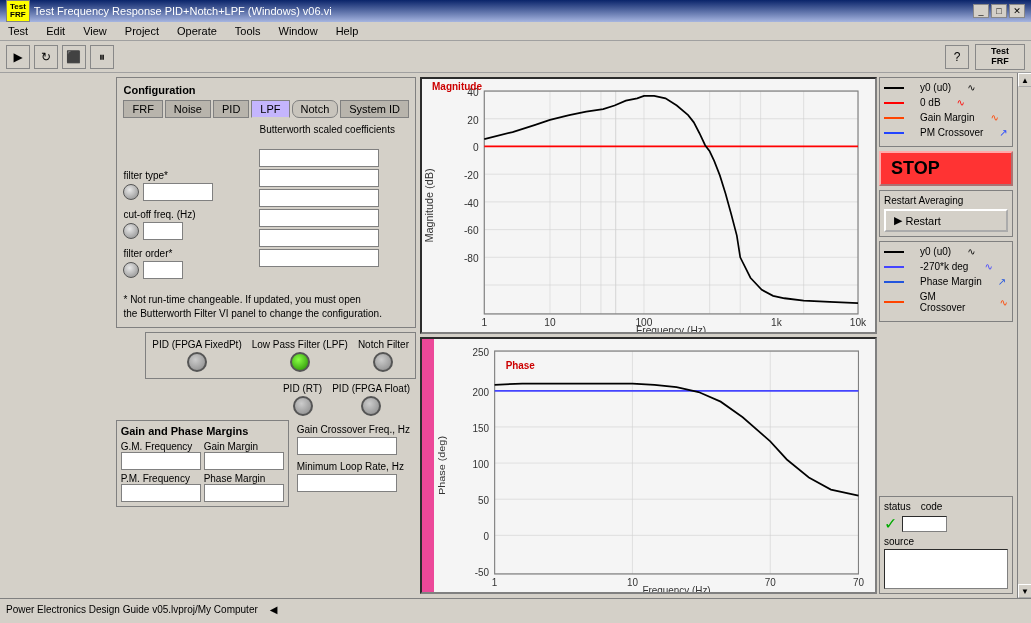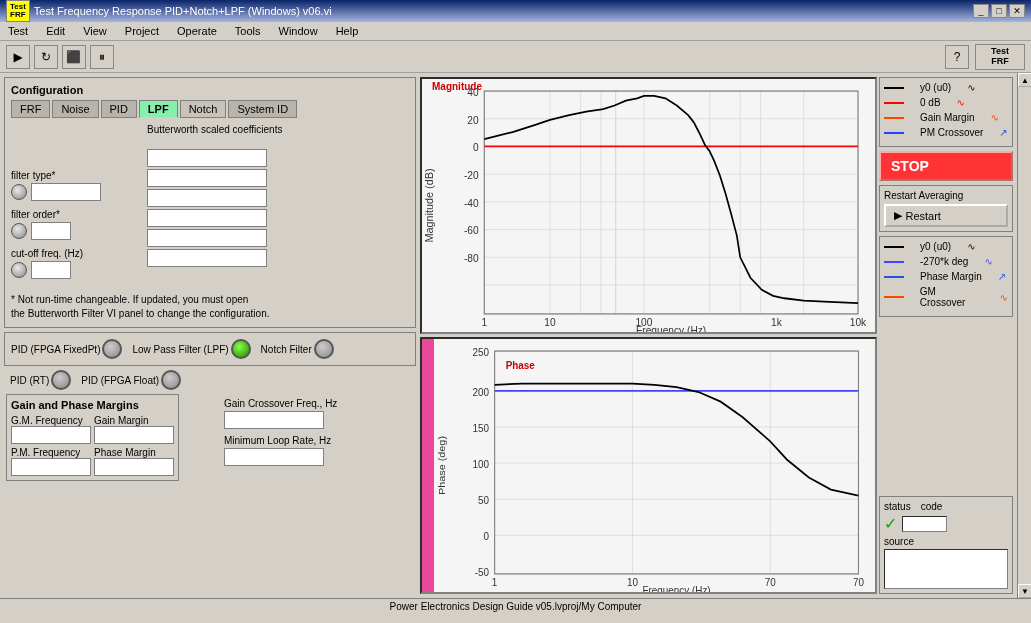--- a/index.html
+++ b/index.html
@@ -69,21 +69,21 @@
     .config-title { font-size: 11px; font-weight: bold; margin-bottom: 4px; }
     
     .tabs { display: flex; gap: 2px; margin-bottom: 6px; }
     .tab {
       padding: 2px 8px;
       border: 1px solid #808080;
       cursor: pointer;
       background: #d4d0c8;
       font-size: 11px;
     }
-    .tab.active { background: #86efac; border-bottom: 1px solid #d4d0c8; font-weight: bold; }
+    .tab.active { background: #c4b5fd; border-bottom: 1px solid #d4d0c8; font-weight: normal; }
     .tab:not(.active) { background: #b8b4ac; }
     
     .field-group { margin-bottom: 8px; }
     .field-label { font-size: 10px; margin-bottom: 2px; }
     .field-input-sm {
       width: 60px;
       height: 18px;
       border: 1px solid #808080;
       background: white;
       padding: 1px 3px;
@@ -116,21 +116,21 @@
     
     .indicators-row {
       display: flex;
       gap: 10px;
       align-items: center;
       flex-wrap: wrap;
       padding: 6px;
       border: 1px solid #808080;
       background: #d4d0c8;
     }
-    .indicator-group { display: flex; flex-direction: row; align-items: center; gap: 2px; }
+    .indicator-group { display: flex; flex-direction: column; align-items: center; gap: 2px; }
     .indicator-label { font-size: 10px; text-align: center; }
     .led {
       width: 20px; height: 20px;
       border-radius: 50%;
       border: 2px solid #555;
     }
     .led-green { background: radial-gradient(circle at 40% 35%, #88ff44, #228800); }
     .led-gray { background: radial-gradient(circle at 40% 35%, #cccccc, #888888); }
     .margin-value {
       width: 80px;
@@ -163,21 +163,20 @@
     
     .status-bar {
       background: #d4d0c8;
       border-top: 1px solid #808080;
       padding: 2px 6px;
       font-size: 10px;
       height: 22px;
       display: flex;
       align-items: center;
       gap: 8px;
-      flex-direction: column;
     }
     
     .scrollbar-right {
       width: 14px;
       background: #d4d0c8;
       border-left: 1px solid #808080;
       display: flex;
       flex-direction: column;
     }
     .scroll-btn {
@@ -232,53 +231,53 @@
   <button class="tool-btn">↻</button>
   <button class="tool-btn" style="color:red;">⬛</button>
   <button class="tool-btn">⏸</button>
   <div style="flex:1"></div>
   <button class="tool-btn" style="margin-right:2px;">?</button>
   <div style="width:50px; height:26px; background:#d4d0c8; border:1px solid #888; display:flex; align-items:center; justify-content:center; font-size:9px; font-weight:bold; line-height:1.1; text-align:center;">Test<br>FRF</div>
 </div>
 
 <div style="display:flex; height:calc(623px - 22px - 22px - 32px - 22px); overflow:hidden;">
 
-  <div class="left-panel" style="padding:4px;">
+  <div class="left-panel" style="padding:4px;align-items:flex-end;">
 
     <div class="config-box">
       <div class="config-title">Configuration</div>
 
       <div class="tabs">
         <div class="tab">FRF</div>
         <div class="tab">Noise</div>
         <div class="tab">PID</div>
         <div class="tab active">LPF</div>
-        <div class="tab" style="background:#c8c4bc;">Notch</div>
+        <div class="tab" style="background:#c8c4bc;border-radius:7px;">Notch</div>
         <div class="tab">System ID</div>
       </div>
 
       <div style="display:flex; gap:6px;">
 
         <div style="width:130px;margin-top:46px;">
           <div class="field-group">
             <div class="field-label">filter type*</div>
             <div style="display:flex; align-items:center;">
               <span class="knob"></span>
               <input class="field-input-sm" style="width: 70px;" readonly="">
             </div>
           </div>
           <div class="field-group">
-            <div class="field-label">filter order*</div>
+            <div class="field-label">cut-off freq. (Hz)</div>
             <div style="display:flex; align-items:center;">
               <span class="knob"></span>
               <input class="field-input-sm" style="width: 40px;" readonly="">
             </div>
           </div>
           <div class="field-group">
-            <div class="field-label">cut-off freq. (Hz)</div>
+            <div class="field-label">filter order*</div>
             <div style="display:flex; align-items:center;">
               <span class="knob"></span>
               <input class="field-input-sm" style="width: 40px;" readonly="">
             </div>
           </div>
         </div>
 
         <div style="flex:1;">
           <div class="coeff-label">Butterworth scaled coefficients</div>
           <input class="coeff-input" readonly="" style="">
@@ -338,21 +337,21 @@
             <div style="font-size:10px;">P.M. Frequency</div>
             <input class="margin-value" readonly="" style="">
           </div>
           <div>
             <div style="font-size:10px;">Phase Margin</div>
             <input class="margin-value" readonly="" style="">
           </div>
         </div>
       </div>
 
-      <div style="padding:4px;margin-left:37px;">
+      <div style="padding:4px;">
         <div style="font-size:10px; margin-bottom:2px;">Gain Crossover Freq., Hz</div>
         <input style="width: 100px; height: 18px; border: 1px solid rgb(128, 128, 128); background: white; padding: 1px 3px; font-size: 11px; display: block; margin-bottom: 6px;" readonly="">
         <div style="font-size:10px; margin-bottom:2px;">Minimum Loop Rate, Hz</div>
         <input style="width: 100px; height: 18px; border: 1px solid rgb(128, 128, 128); background: white; padding: 1px 3px; font-size: 11px; display: block;" readonly="">
       </div>
     </div>
 
   </div>
 
   <div style="flex:1; display:flex; flex-direction:column; gap:3px; padding:4px 0;">
@@ -482,21 +481,21 @@
         <span style="font-size:10px;">Gain Margin</span>
         <span style="font-size:10px; color:#ff4400;">∿</span>
       </div>
       <div class="legend-item">
         <span style="width:20px; height:2px; background:#2244ff; display:inline-block;"></span>
         <span style="font-size:10px;">PM Crossover</span>
         <span style="font-size:10px; color:#2244ff;">↗</span>
       </div>
     </div>
 
-    <button class="stop-btn" style="background:#ff3333; border:2px outset #ffaaaa; color:#ffffff; font-weight:bold; padding:5px 10px; cursor:pointer; font-size:14px; display:flex; align-items:center; gap:5px; width:100%;">STOP</button>
+    <button class="stop-btn" style="background:#ff3333; border:2px outset #ffaaaa; color:#000000; font-weight:bold; padding:5px 10px; cursor:pointer; font-size:18px; display:flex; align-items:center; gap:5px; width:100%;">STOP</button>
 
     <div style="border:1px solid #808080; padding:4px; background:#d4d0c8;">
       <div style="font-size:10px; margin-bottom:3px;">Restart Averaging</div>
       <button style="background:#d4d0c8; border:2px outset #ffffff; padding:3px 8px; cursor:pointer; font-size:11px; display:flex; align-items:center; gap:3px; width:100%;">
         <span>▶</span>
         <span>Restart</span>
       </button>
     </div>
 
     <div style="border:1px solid #808080; padding:4px; background:#d4d0c8;">

